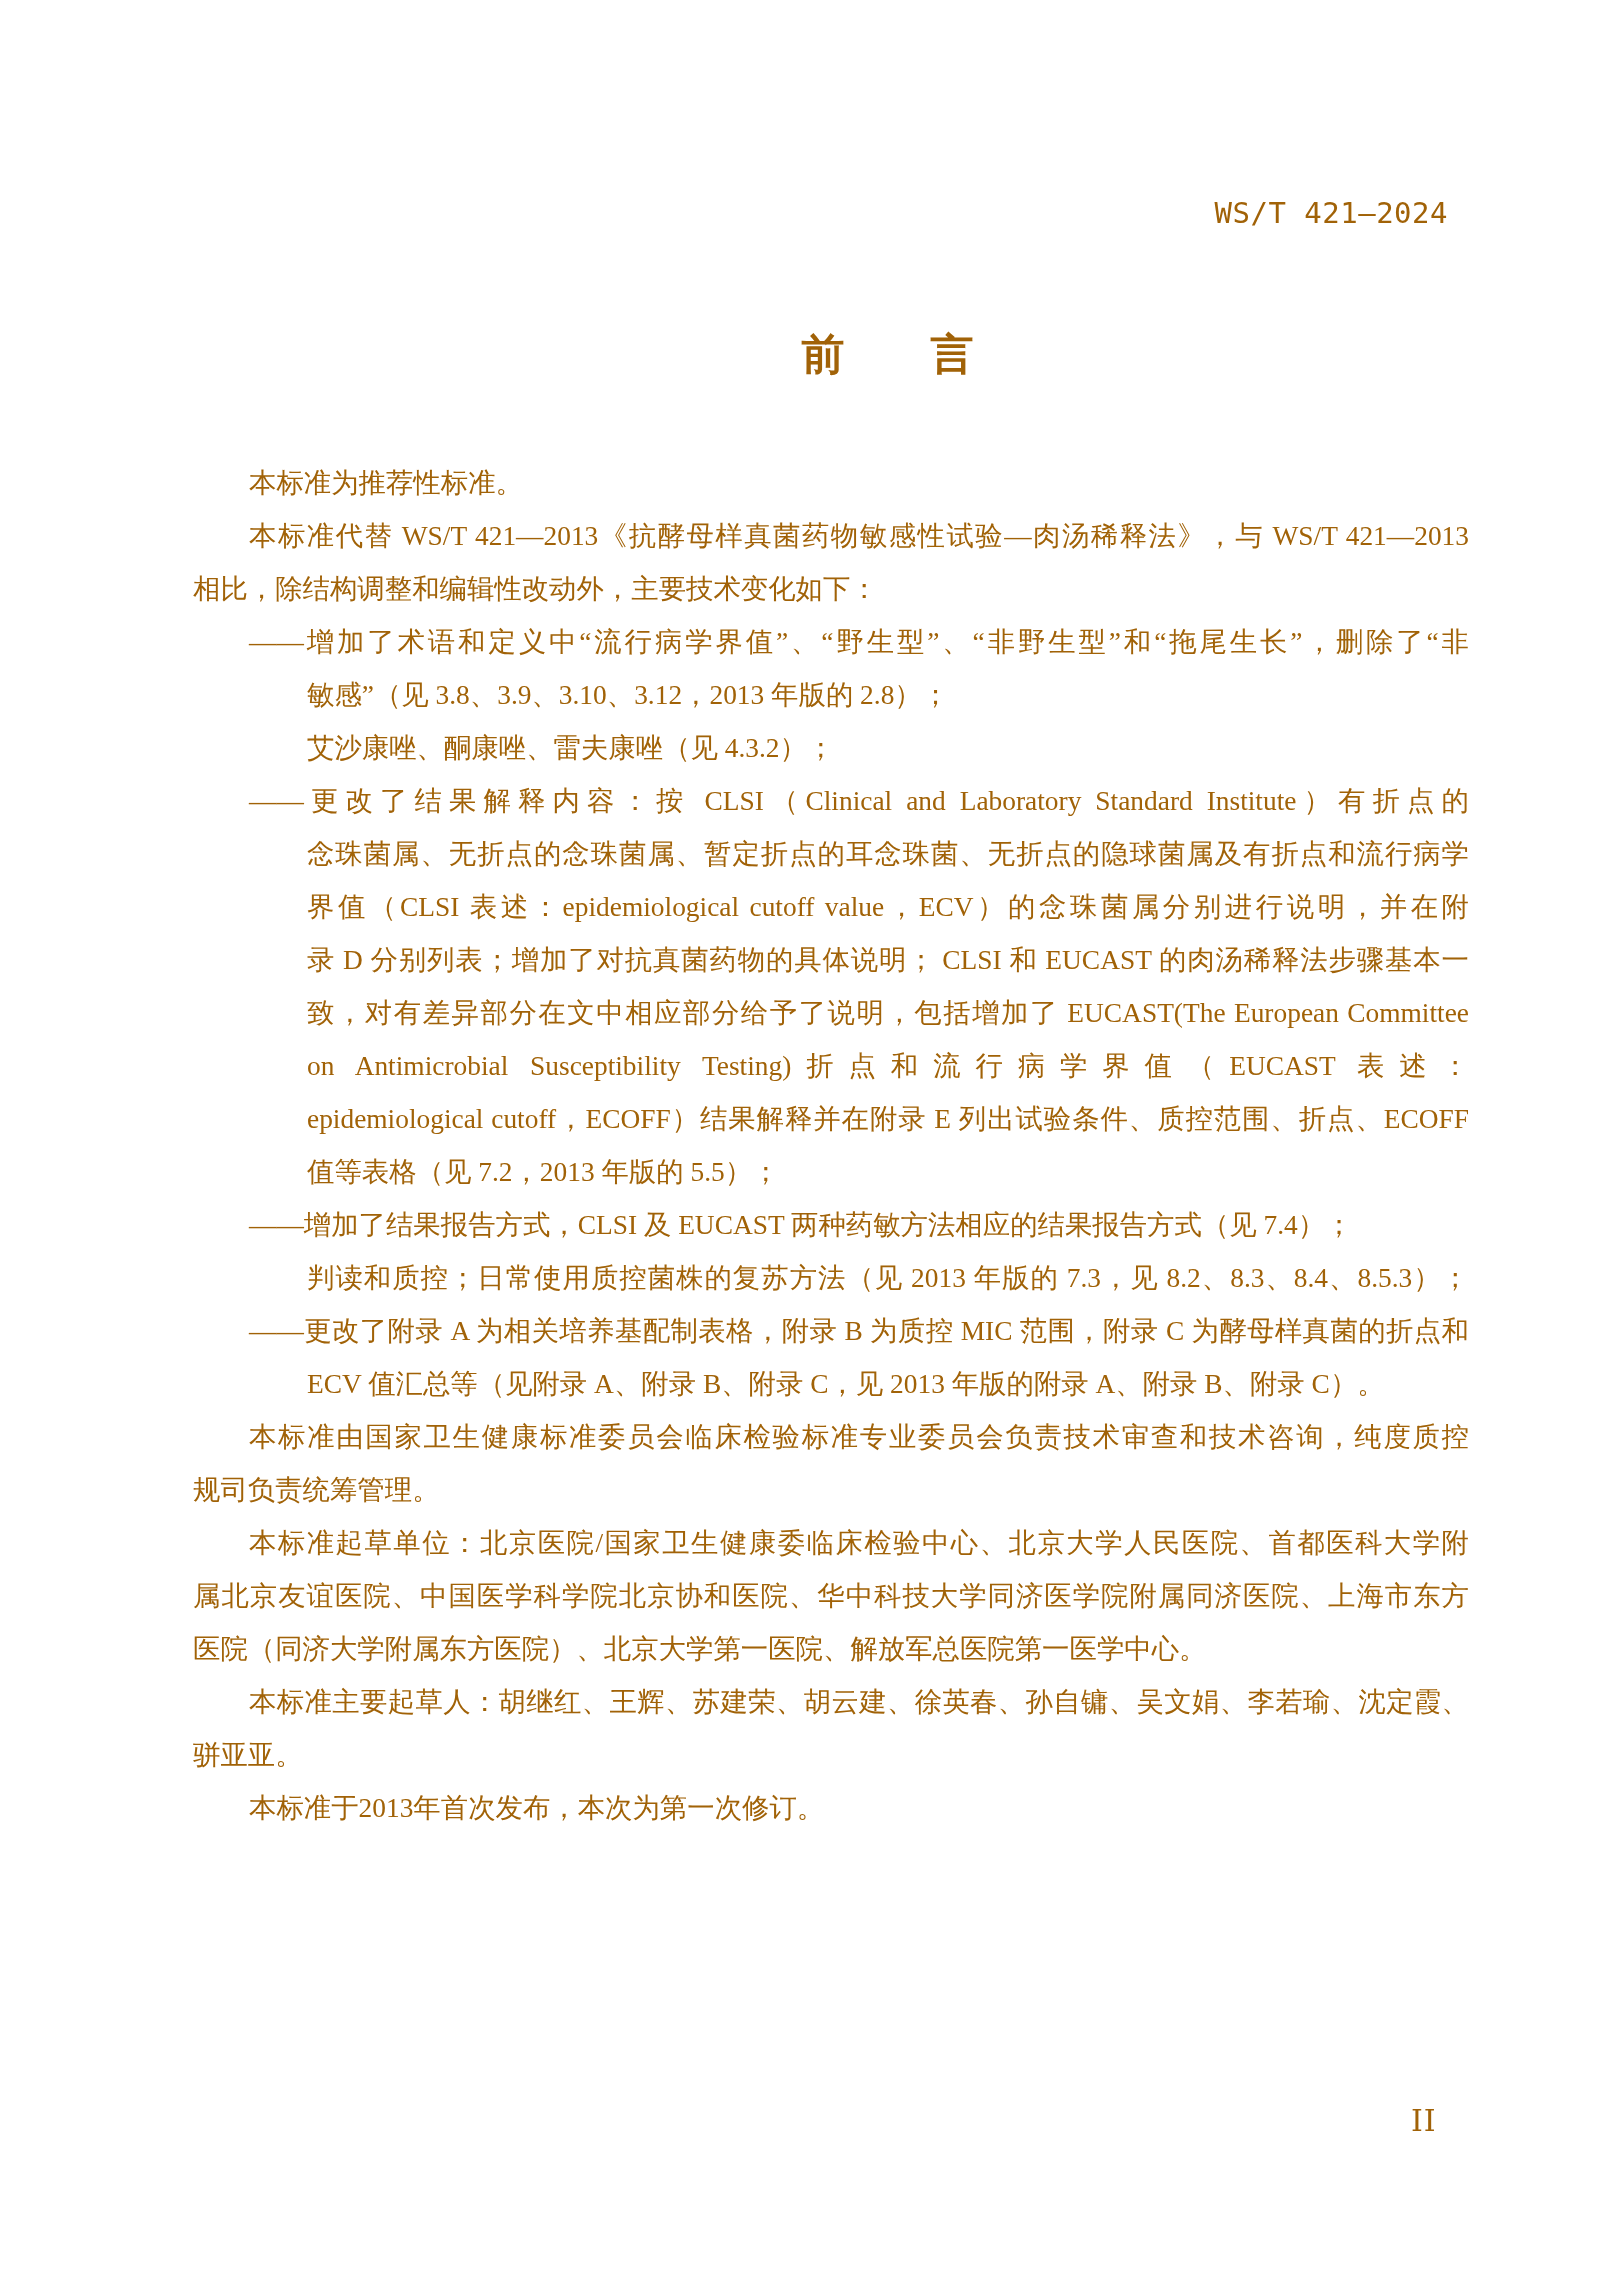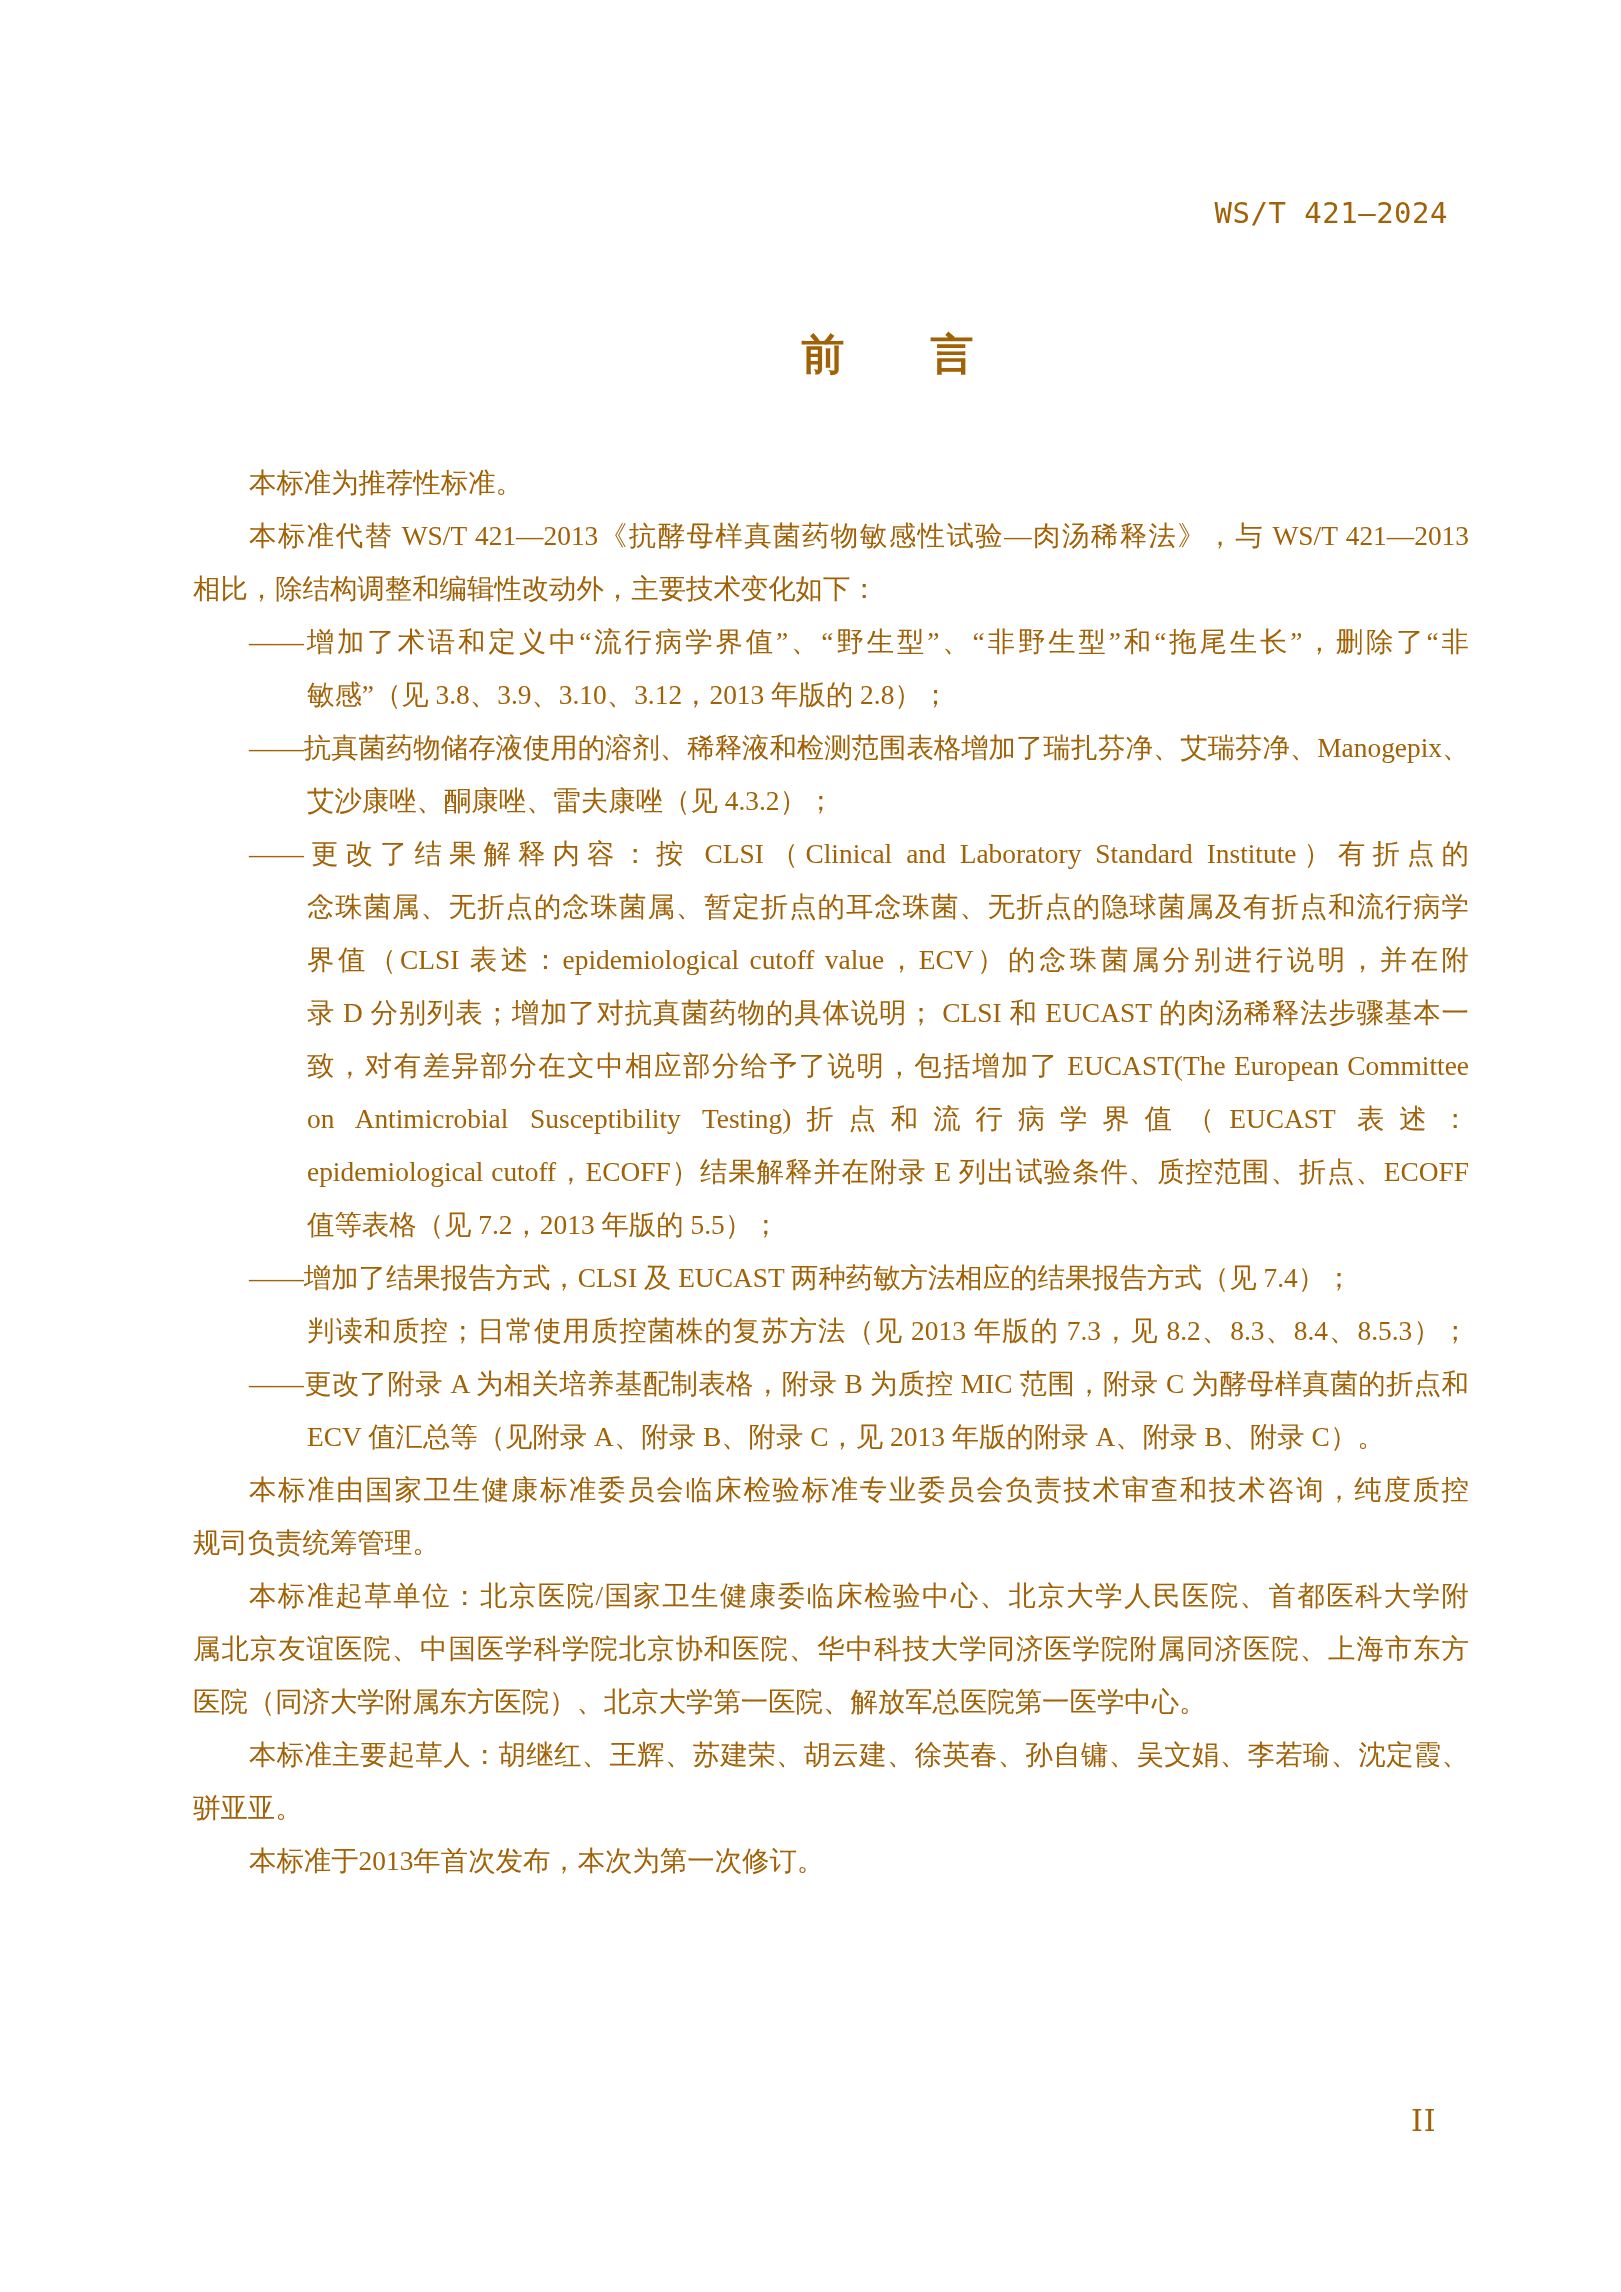--- a/index.html
+++ b/index.html
@@ -81,21 +81,20 @@
   <div class="doc-title">
     <span class="title-inner">前　　言</span>
   </div>
 
   <div class="body-text" id="lines">
       <div class="line indent">本标准为推荐性标准。</div>
       <div class="line indent fill">本标准代替 WS/T 421—2013《抗酵母样真菌药物敏感性试验—肉汤稀释法》，与 WS/T 421—2013</div>
       <div class="line flush">相比，除结构调整和编辑性改动外，主要技术变化如下：</div>
       <div class="line indent fill">——增加了术语和定义中“流行病学界值”、“野生型”、“非野生型”和“拖尾生长”，删除了“非</div>
       <div class="line hang">敏感”（见 3.8、3.9、3.10、3.12，2013 年版的 2.8）；</div>
-      <div class="line indent fill">——抗真菌药物储存液使用的溶剂、稀释液和检测范围表格增加了瑞扎芬净、艾瑞芬净、Manogepix、</div>
       <div class="line hang">艾沙康唑、酮康唑、雷夫康唑（见 4.3.2）；</div>
       <div class="line indent fill">——更改了结果解释内容：按 CLSI（Clinical and Laboratory Standard Institute）有折点的</div>
       <div class="line hang fill">念珠菌属、无折点的念珠菌属、暂定折点的耳念珠菌、无折点的隐球菌属及有折点和流行病学</div>
       <div class="line hang fill">界值（CLSI 表述：epidemiological cutoff value，ECV）的念珠菌属分别进行说明，并在附</div>
       <div class="line hang fill">录 D 分别列表；增加了对抗真菌药物的具体说明； CLSI 和 EUCAST 的肉汤稀释法步骤基本一</div>
       <div class="line hang fill">致，对有差异部分在文中相应部分给予了说明，包括增加了 EUCAST(The European Committee</div>
       <div class="line hang fill">on Antimicrobial Susceptibility Testing)折点和流行病学界值（EUCAST 表述：</div>
       <div class="line hang fill">epidemiological cutoff，ECOFF）结果解释并在附录 E 列出试验条件、质控范围、折点、ECOFF</div>
       <div class="line hang">值等表格（见 7.2，2013 年版的 5.5）；</div>
       <div class="line indent">——增加了结果报告方式，CLSI 及 EUCAST 两种药敏方法相应的结果报告方式（见 7.4）；</div>

